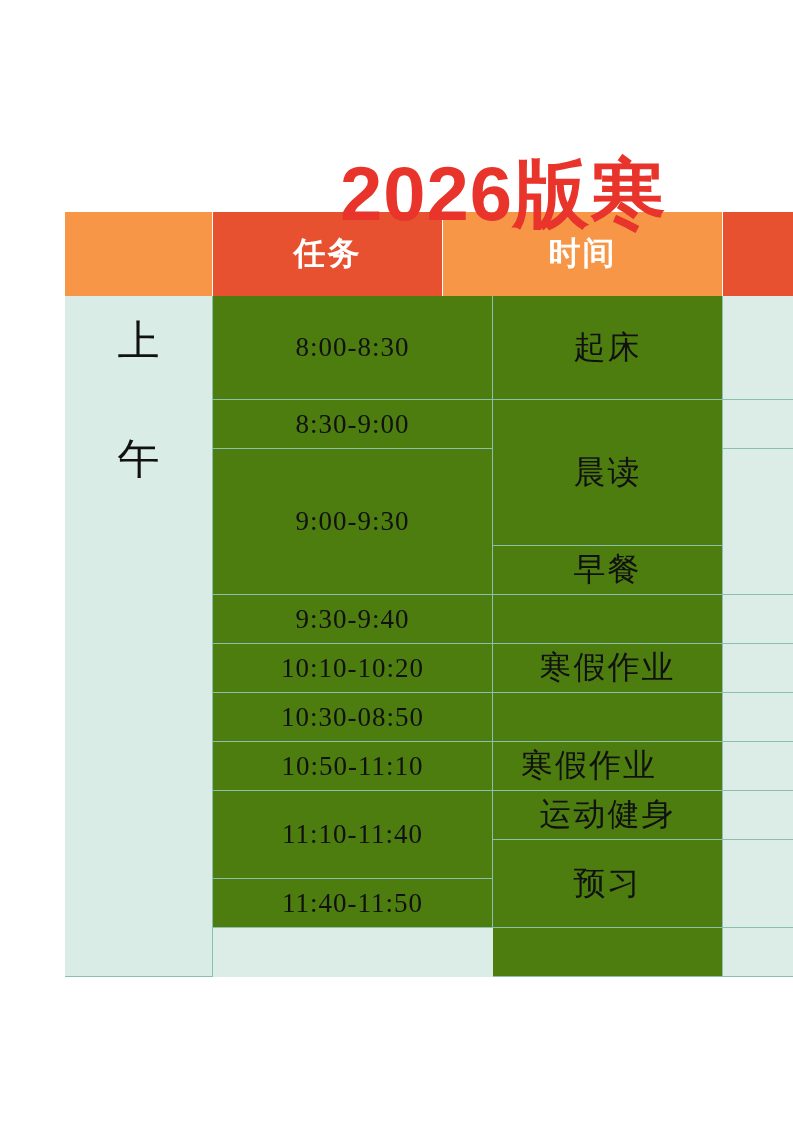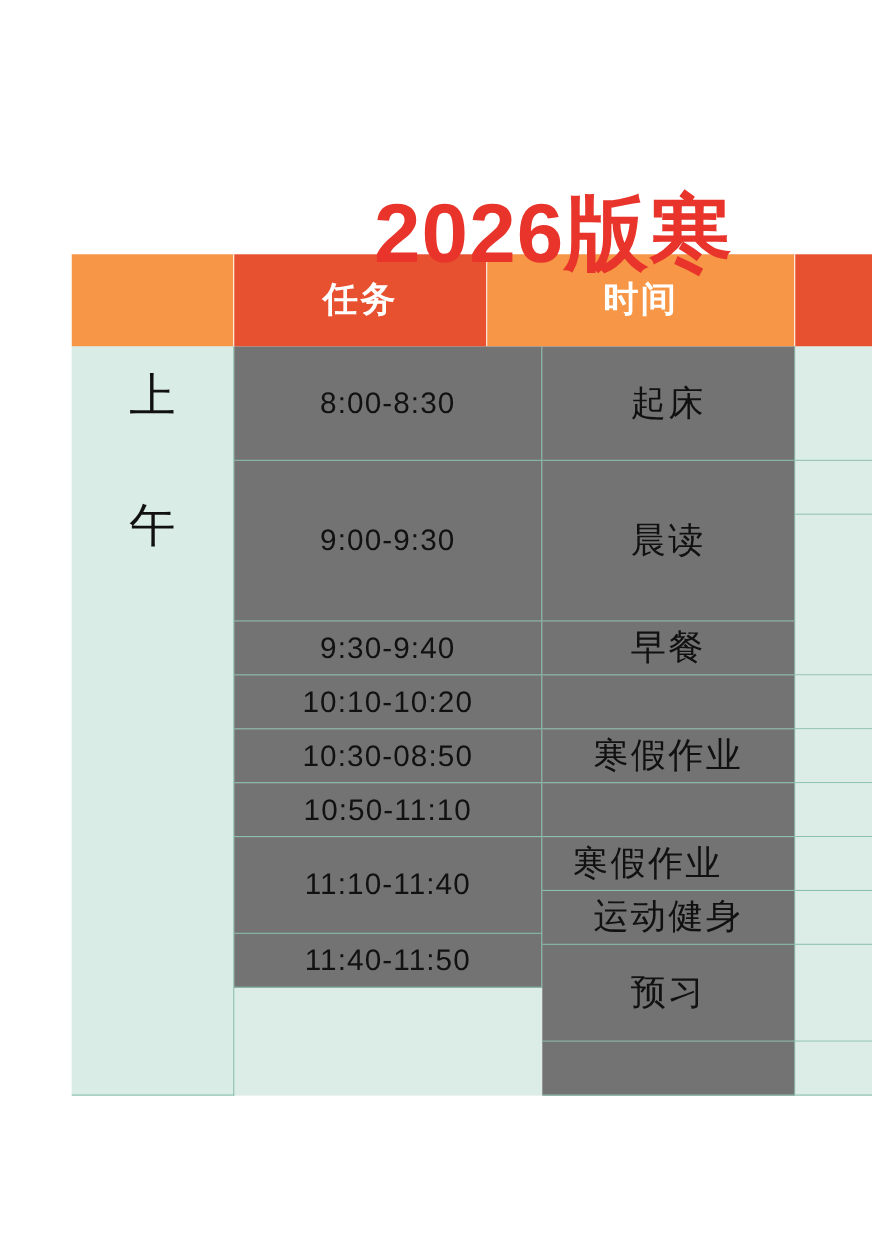--- a/index.html
+++ b/index.html
@@ -16,21 +16,21 @@
     position: relative;
     width: 793px;
     height: 1122px;
     background: #ffffff;
   }
 
   
   .sheet {
     position: absolute;
     left: 65px;
-    top: 87px;
+    top: 68px;
     width: 728px;   
     background: #ffffff;
   }
 
   
   .title-row {
     height: 143px;
     background: #ffffff;
     border-bottom: 1px solid #ffffff;
     position: relative;
@@ -117,29 +117,29 @@
   .task-col {
     width: 230px;
     box-sizing: border-box;
   }
   .tail-col {
     flex: 1;
     box-sizing: border-box;
   }
 
   .cell {
-    background: #737373;
+    background: #4d7c0f;
     border-bottom: 1px solid #8ac0ad;
     border-right: 1px solid #8ac0ad;
     display: flex;
     align-items: center;
     justify-content: center;
     box-sizing: border-box;
     color: #111111;
-    font-family: Liberation Sans, sans-serif;
+    font-family: Liberation Serif, serif;
   }
   .time-cell {
     font-size: 27px;
     letter-spacing: 1px;
   }
   .task-cell {
     font-size: 32px;
     letter-spacing: 2px;
     white-space: nowrap;
     overflow: visible;
@@ -200,20 +200,21 @@
 
     <div class="body-wrap">
 
       <div class="period-col" style="height: 681px;">
         <div class="period-char">上</div>
         <div class="period-char">午</div>
       </div>
 
       <div class="rows-col" id="time-col">
           <div class="cell time-cell" style="height: 104px;">8:00-8:30</div>
+          <div class="cell time-cell" style="height: 49px;">8:30-9:00</div>
           <div class="cell time-cell" style="height: 146px;">9:00-9:30</div>
           <div class="cell time-cell" style="height: 49px;">9:30-9:40</div>
           <div class="cell time-cell" style="height: 49px;">10:10-10:20</div>
           <div class="cell time-cell" style="height: 49px;">10:30-08:50</div>
           <div class="cell time-cell" style="height: 49px;">10:50-11:10</div>
           <div class="cell time-cell" style="height: 88px;">11:10-11:40</div>
           <div class="cell time-cell" style="height: 49px;">11:40-11:50</div>
         </div>
       <div class="task-col" id="task-col">
           <div class="cell task-cell" style="height: 104px;">起床</div>

